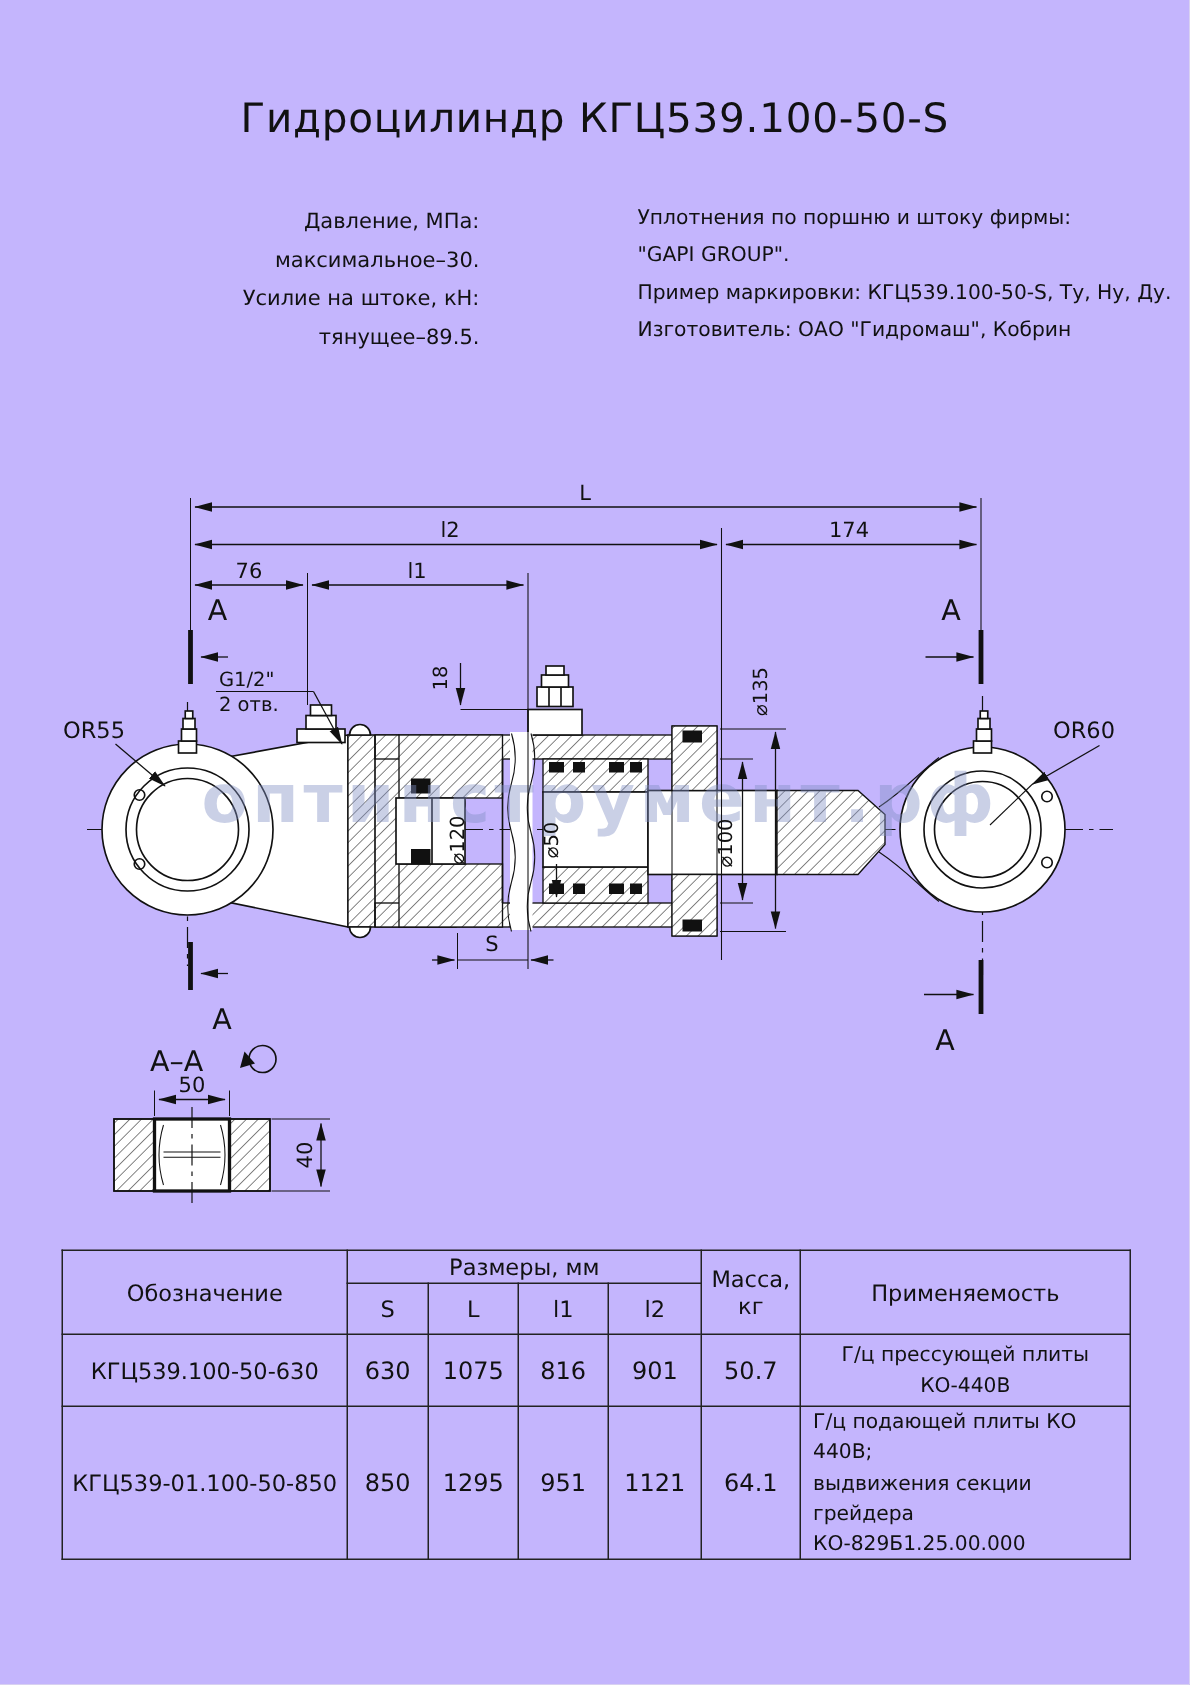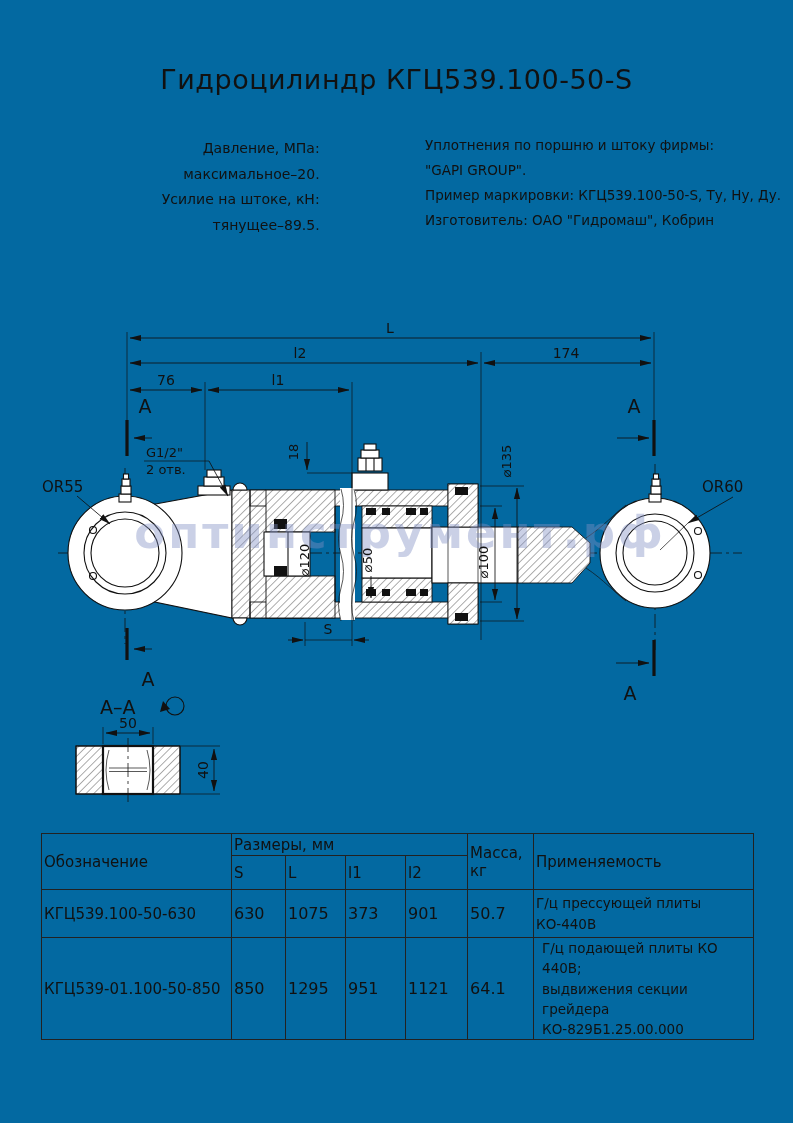--- a/index.html
+++ b/index.html
@@ -1,51 +1,51 @@
 <!DOCTYPE html>
 <html><head>
 <meta charset="utf-8">
 <style>
   html,body{margin:0;padding:0;background:#e8e8e8;}
-  .page{position:relative;width:793px;height:1123px;margin:0 auto;background:#0369a1;
+  .page{position:relative;width:793px;height:1123px;margin:0 auto;background:#c4b5fd;
         font-family:"DejaVu Sans",sans-serif;color:#111;overflow:hidden;}
   .title{position:absolute;top:64px;left:0;width:100%;text-align:center;
          font-size:27px;font-weight:400;letter-spacing:.5px;}
   .specs{position:absolute;left:143px;top:136px;font-size:14px;line-height:25.5px;white-space:nowrap;text-align:right;}
   .specs .k{display:inline-block;width:134px;}
   .notes{position:absolute;left:425px;top:133px;width:335px;font-size:13.5px;line-height:25px;white-space:nowrap;}
   svg text{font-family:"DejaVu Sans",sans-serif;fill:#111;}
   .t13{font-size:13px}.t14{font-size:14px}.t15{font-size:15px}.t19{font-size:19px}
   .wm{font-size:45px;letter-spacing:3px;fill:rgba(128,142,196,.42);font-weight:700;}
   .s{stroke:#111;stroke-width:1.1;fill:none}
   .sw{stroke:#111;stroke-width:1.1;fill:#fff}
   .sh{stroke:#111;stroke-width:.9;fill:url(#hat)}
   .thin{stroke:#111;stroke-width:.7;fill:none}
   .dim{stroke:#111;stroke-width:.85;fill:none}
   .cl{stroke:#111;stroke-width:.8;fill:none;stroke-dasharray:14 4 3 4}
   .thk{stroke:#111;stroke-width:3.2;fill:none}
   .blk{fill:#111;stroke:none}
   table.dims{position:absolute;left:41px;top:833px;width:712px;border-collapse:collapse;
              table-layout:fixed;font-size:15px;}
   table.dims th,table.dims td{border:1px solid #222;font-weight:400;padding:0 2px;
-             text-align:left;vertical-align:middle;}
+             text-align:center;vertical-align:middle;}
   td.des{text-align:left;padding-left:12px;font-size:15px;}
   td.num{font-size:16px;}
   td.app{font-size:13.5px;line-height:1.5;}
 </style>
 </head>
 <body>
 
 <div class="page">
 
   <div class="title">Гидроцилиндр КГЦ539.100-50-S</div>
 
   <div class="specs">
     <div>Давление, МПа:</div>
-    <div><span class="k">максимальное</span><span>–20.</span></div>
+    <div><span class="k">максимальное</span><span>–30.</span></div>
     <div>Усилие на штоке, кН:</div>
     <div><span class="k">тянущее</span><span>–89.5.</span></div>
   </div>
 
   <div class="notes">
     <div>Уплотнения по поршню и штоку фирмы:</div>
     <div>"GAPI GROUP".</div>
     <div>Пример маркировки: КГЦ539.100-50-S, Ту, Ну, Ду.</div>
     <div>Изготовитель:   ОАО "Гидромаш", Кобрин</div>
   </div>
@@ -275,21 +275,21 @@
         <th>L</th>
         <th>l1</th>
         <th>l2</th>
       </tr>
     </thead>
     <tbody>
       <tr style="height:48px">
         <td class="des">КГЦ539.100-50-630</td>
         <td class="num">630</td>
         <td class="num">1075</td>
-        <td class="num">373</td>
+        <td class="num">816</td>
         <td class="num">901</td>
         <td class="num">50.7</td>
         <td class="app"><span>Г/ц прессующей плиты</span><br><span>КО-440В</span></td>
       </tr>
       <tr style="height:84px">
         <td class="des">КГЦ539-01.100-50-850</td>
         <td class="num">850</td>
         <td class="num">1295</td>
         <td class="num">951</td>
         <td class="num">1121</td>

